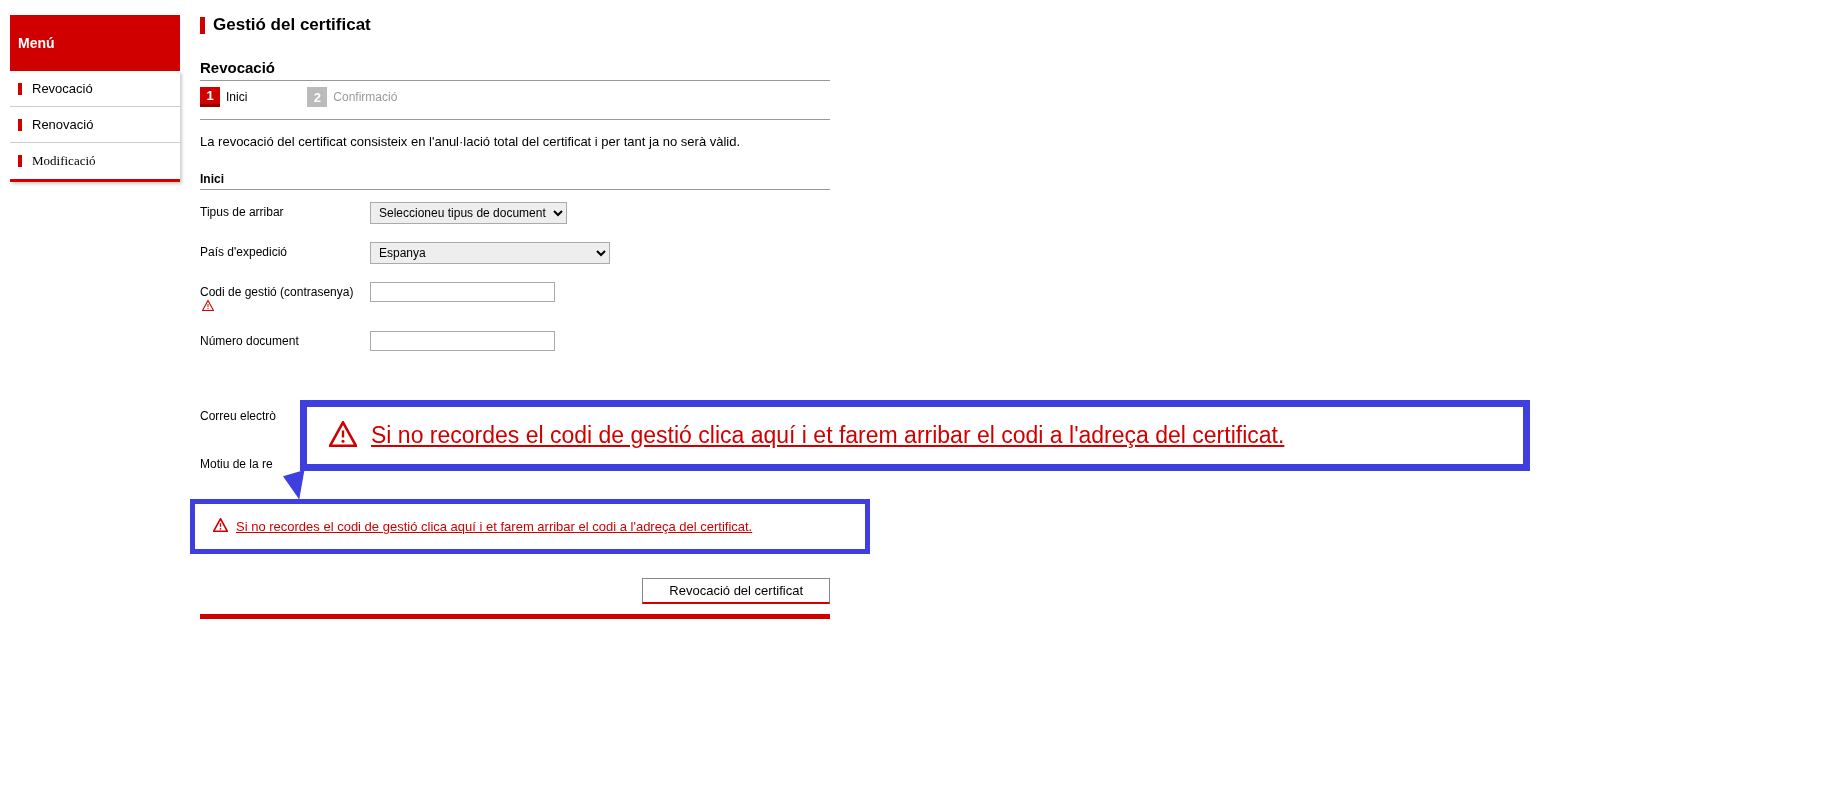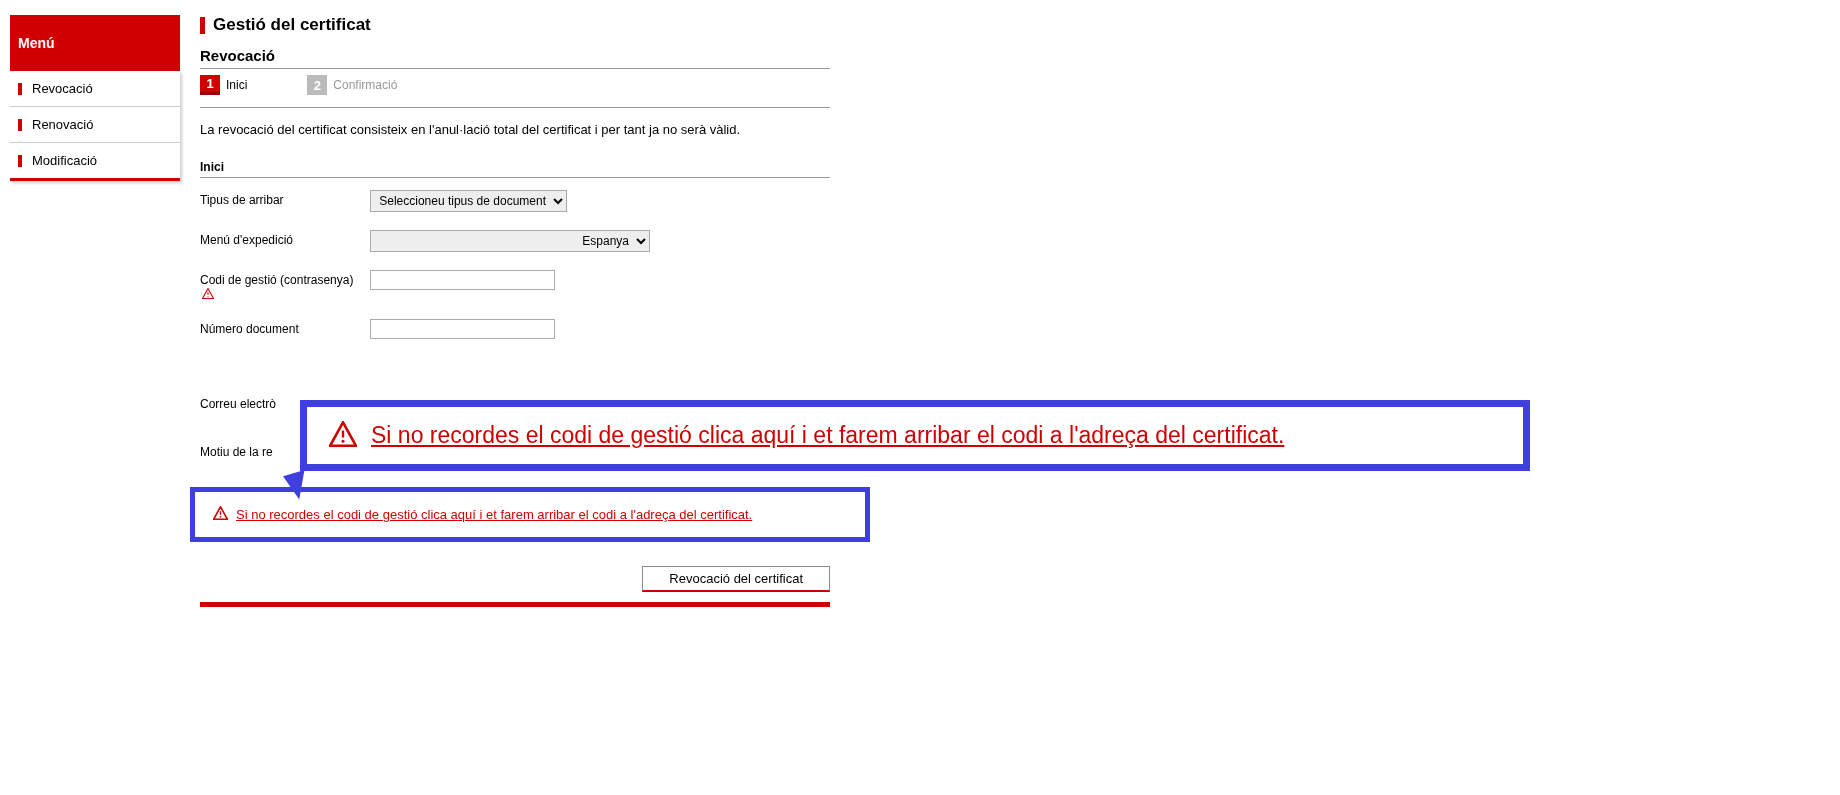--- a/index.html
+++ b/index.html
@@ -4,48 +4,48 @@
   <style>
     * { box-sizing: border-box; margin: 0; padding: 0; }
     body { font-family: Arial, Helvetica, sans-serif; font-size: 13px; color: #000; background: #fff; }
     .page { display: flex; padding: 15px 10px; position: relative; }
     
     
     .sidebar { width: 170px; flex-shrink: 0; }
     .menu-header { background: #d10000; color: #fff; font-weight: bold; padding: 20px 8px; font-size: 14px; }
     .menu-items { background: #fff; border-bottom: 3px solid #d10000; box-shadow: 2px 2px 3px rgba(0,0,0,.2); }
     .menu-item { display: flex; align-items: center; padding: 10px 8px; border-bottom: 1px solid #ccc; cursor: pointer; }
-    .menu-item:last-child { border-bottom: none; }
+    .menu-item:last-child { border-bottom: none; font-family: Liberation Serif, serif; }
     .menu-item .marker { width: 4px; height: 12px; background: #d10000; margin-right: 10px; }
     .menu-item span.label { font-size: 13px; }
     
     
     .main { margin-left: 20px; width: 630px; position: relative; }
-    .page-title { display: flex; align-items: center; font-size: 17px; font-weight: bold; margin-bottom: 12px; text-align: right; }
+    .page-title { display: flex; align-items: center; font-size: 17px; font-weight: bold; margin-bottom: 24px; text-align: right; }
     .page-title .marker { width: 5px; height: 17px; background: #d10000; margin-right: 8px; }
     .subtitle { font-size: 15px; font-weight: bold; border-bottom: 1px solid #999; padding-bottom: 4px; margin-bottom: 6px; }
     
     
     .steps { display: flex; align-items: center; border-bottom: 1px solid #999; padding-bottom: 12px; margin-bottom: 14px; }
     .step { display: flex; align-items: center; margin-right: 60px; }
     .step-num { width: 20px; height: 20px; display: flex; align-items: center; justify-content: center; color: #fff; font-weight: bold; font-size: 13px; margin-right: 6px; }
     .step.active .step-num { background: #d10000; border-bottom: 3px solid #900; }
     .step.inactive .step-num { background: #bbb; }
     .step .step-label { font-size: 12px; }
     .step.active .step-label { color: #000; }
     .step.inactive .step-label { color: #999; text-align: right; }
     
     .description { font-size: 13px; margin-bottom: 23px; }
     
     
     .form-section-title { font-size: 12px; font-weight: bold; border-bottom: 1px solid #999; padding-bottom: 3px; margin-bottom: 12px; }
     .form-row { display: flex; align-items: flex-start; margin-bottom: 18px; }
     .form-label { width: 170px; font-size: 12px; padding-top: 3px; }
-    .form-control select { font-size: 12px; padding: 2px 4px; background: #eee; border: 1px solid #aaa; text-align: right; }
-    .form-control select.wide { width: 280px; }
+    .form-control select { font-size: 12px; padding: 2px 4px; background: #eee; border: 1px solid #aaa; }
+    .form-control select.wide { width: 240px; }
     .form-control input[type=text] { width: 185px; font-size: 12px; padding: 2px 4px; border: 1px solid #aaa; }
     .warn-icon { display: inline-block; color: #d10000; font-size: 11px; margin-left: 2px; vertical-align: middle; }
     .warn-icon svg { width: 12px; height: 11px; }
     
     
     .callout-big { position: absolute; left: 300px; top: 400px; width: 1230px; border: 7px solid #3f3fdf; background: #fff; padding: 14px 22px; z-index: 10; display: flex; align-items: center; }
     .callout-big .tri { color: #d10000; margin-right: 14px; }
     .callout-big .tri svg { width: 28px; height: 26px; }
     .callout-big a { color: #d10000; font-size: 23px; text-decoration: underline; }
     .callout-pointer { position: absolute; left: 282px; top: 468px; width: 0; height: 0; border-right: 20px solid #3f3fdf; border-top: 10px solid transparent; border-bottom: 20px solid transparent; z-index: 9; transform: rotate(10deg);}
@@ -113,21 +113,21 @@
     <div class="form-row">
       <div class="form-label">Tipus de arribar</div>
       <div class="form-control">
         <select>
           <option>Seleccioneu tipus de document</option>
         </select>
       </div>
     </div>
 
     <div class="form-row">
-      <div class="form-label">Menú d'expedició</div>
+      <div class="form-label">País d'expedició</div>
       <div class="form-control">
         <select class="wide">
           <option>Espanya</option>
         </select>
       </div>
     </div>
 
     <div class="form-row">
       <div class="form-label">
         <span>Codi de gestió (contrasenya)</span>

